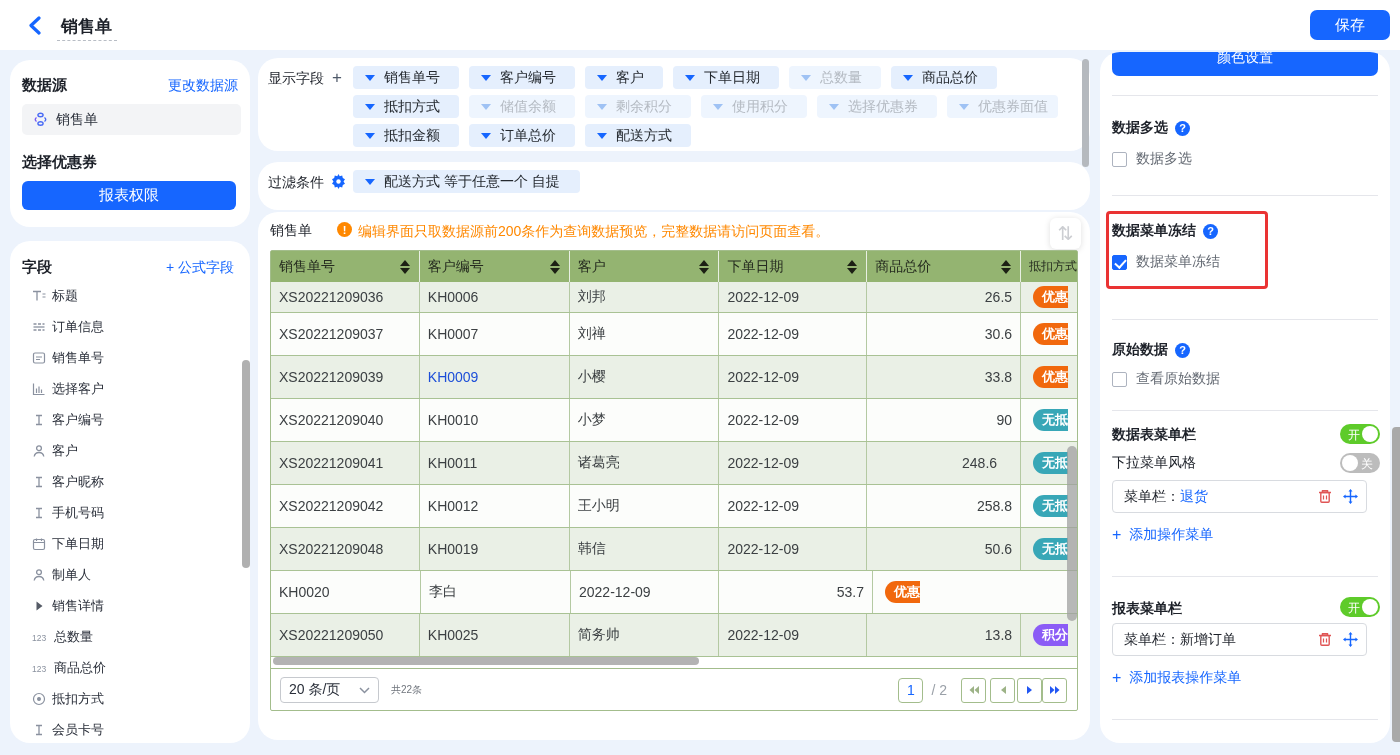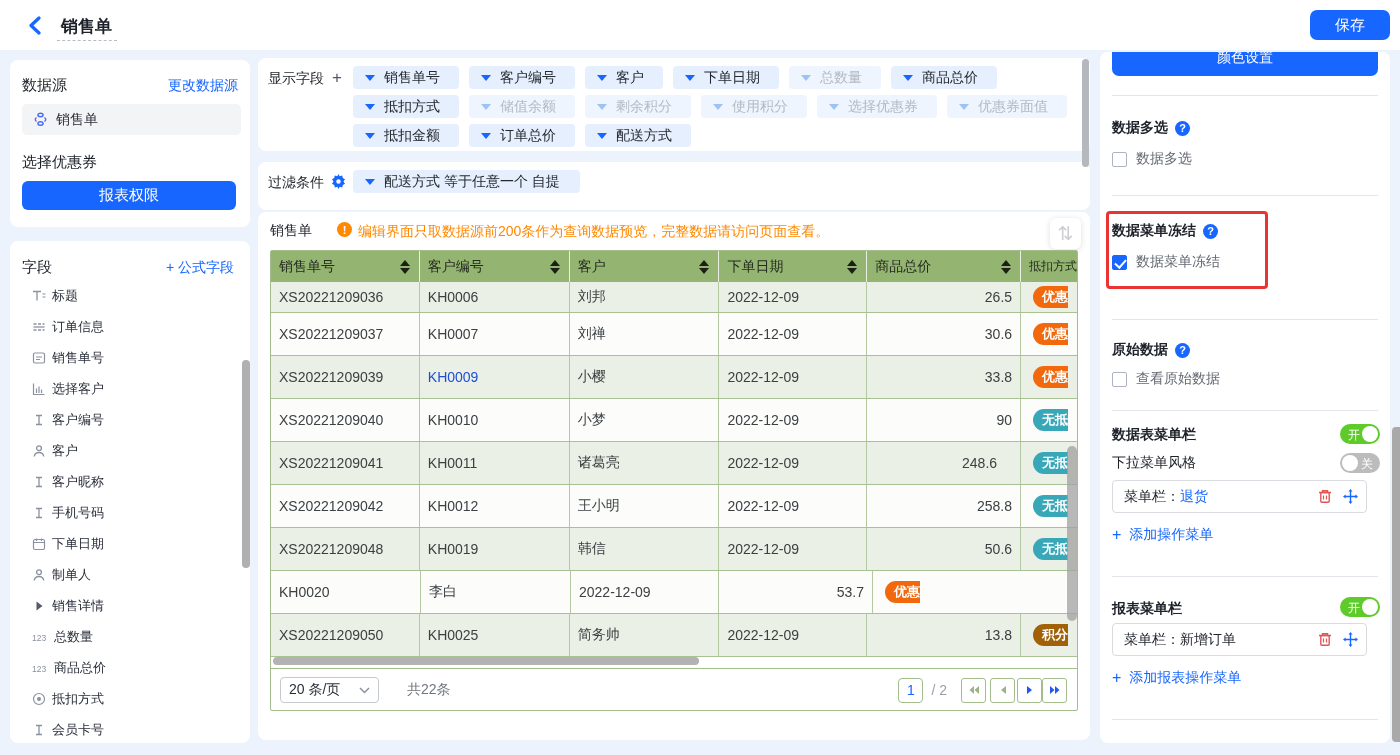--- a/index.html
+++ b/index.html
@@ -1,31 +1,31 @@
 <!DOCTYPE html>
 <html><head>
 <meta charset="utf-8">
 <style>
 *{margin:0;padding:0;box-sizing:border-box;font-family:"Liberation Sans",sans-serif}
 html,body{width:1400px;height:755px;overflow:hidden;background:#edf3fc;position:relative}
 .abs{position:absolute}
-.card{position:absolute;background:#fff;border-radius:8px}
+.card{position:absolute;background:#fff;border-radius:20px}
 .blue{color:#1666ff}
 .btn{background:#1666ff;color:#fff;display:flex;align-items:center;justify-content:center}
-.ttl{font-weight:normal;color:#1d2129;font-size:14px}
+.ttl{font-weight:bold;color:#1d2129;font-size:14px}
 .chip{position:absolute;height:23px;border-radius:4px;background:#e5effd;color:#24292f;font-size:14px;display:flex;align-items:center}
 .chip .ar{width:0;height:0;border-left:5px solid transparent;border-right:5px solid transparent;border-top:6px solid #1666ff;margin:0 9px 0 12px}
 .chip.dis{background:#eef5fe;color:#b4bac2}
 .chip.dis .ar{border-top-color:#9fc2f4}
 .fi{position:absolute;left:22px;width:210px;height:31px;display:flex;align-items:center;color:#2a2f3a;font-size:13px}
 .fi svg{margin-left:10px;margin-right:6px;flex:0 0 auto}
 .pill{height:22px;border-radius:11px 0 0 11px;color:#fff;font-size:13px;font-weight:bold;display:flex;align-items:center;padding-left:9px;width:35px;overflow:hidden;white-space:nowrap}
 .pill.o{background:#f1680d}
 .pill.t{background:#38a7b7}
-.pill.p{background:#a16207}
+.pill.p{background:#8b5cf6}
 .dvd{position:absolute;left:1112px;width:266px;height:1px;background:#e5e6eb}
 .rttl{position:absolute;left:1112px;font-weight:bold;color:#1d2129;font-size:14px;display:flex;align-items:center;gap:7px}
 .qm{width:15px;height:15px;border-radius:50%;background:#1666ff;color:#fff;font-size:11px;font-weight:bold;display:inline-flex;align-items:center;justify-content:center}
 .cbrow{position:absolute;left:1112px;display:flex;align-items:center;gap:9px;font-size:14px;color:#646a73}
 .cb{width:15px;height:15px;border:1px solid #adb3bf;border-radius:2px;background:#fff}
 .cb.on{background:#1666ff;border-color:#1666ff;position:relative}
 .cb.on::after{content:"";position:absolute;left:4px;top:1px;width:5px;height:9px;border:solid #fff;border-width:0 2px 2px 0;transform:rotate(42deg)}
 .tgl{position:absolute;width:40px;height:20px;border-radius:10px;color:#fff;font-size:12px}
 .tgl .knob{position:absolute;top:2px;width:16px;height:16px;border-radius:50%;background:#fff}
 .tgl.on{background:#5ecb2a}
@@ -202,21 +202,21 @@
 <div class="chip" style="left:469px;top:66px;width:106px"><span class="ar"></span>客户编号</div>
 <div class="chip" style="left:585px;top:66px;width:78px"><span class="ar"></span>客户</div>
 <div class="chip" style="left:673px;top:66px;width:106px"><span class="ar"></span>下单日期</div>
 <div class="chip dis" style="left:789px;top:66px;width:92px"><span class="ar"></span>总数量</div>
 <div class="chip" style="left:891px;top:66px;width:106px"><span class="ar"></span>商品总价</div>
 <div class="chip" style="left:353px;top:95px;width:106px"><span class="ar"></span>抵扣方式</div>
 <div class="chip dis" style="left:469px;top:95px;width:106px"><span class="ar"></span>储值余额</div>
 <div class="chip dis" style="left:585px;top:95px;width:106px"><span class="ar"></span>剩余积分</div>
 <div class="chip dis" style="left:701px;top:95px;width:106px"><span class="ar"></span>使用积分</div>
 <div class="chip dis" style="left:817px;top:95px;width:120px"><span class="ar"></span>选择优惠券</div>
-<div class="chip dis" style="left:947px;top:95px;width:120px"><span class="ar"></span>优惠券面值</div>
+<div class="chip dis" style="left:947px;top:95px;width:111px"><span class="ar"></span>优惠券面值</div>
 <div class="chip" style="left:353px;top:124px;width:106px"><span class="ar"></span>抵扣金额</div>
 <div class="chip" style="left:469px;top:124px;width:106px"><span class="ar"></span>订单总价</div>
 <div class="chip" style="left:585px;top:124px;width:106px"><span class="ar"></span>配送方式</div>
 
 <div class="abs" style="left:268px;top:174px;font-size:14px;color:#1d2129">过滤条件</div>
 <svg class="abs" style="left:331px;top:174px" width="15" height="15" viewBox="0 0 15 15">
     <path fill="#1666ff" d="M7.5 0l1.2 2.2 2.5-.6.6 2.5L14 5.3l-1.5 2.2L14 9.7l-2.2 1.2-.6 2.5-2.5-.6L7.5 15l-1.2-2.2-2.5.6-.6-2.5L1 9.7l1.5-2.2L1 5.3l2.2-1.2.6-2.5 2.5.6z"></path>
     <circle cx="7.5" cy="7.5" r="2.2" fill="#fff"></circle>
   </svg>
 <div class="chip" style="left:353px;top:170px;width:227px"><span class="ar"></span>配送方式 等于任意一个 自提</div>
@@ -338,21 +338,21 @@
         <span class="pill p">积分</span>
       </div>
 </div>
 <div style="position:absolute;left:2px;top:406px;width:426px;height:8px;border-radius:4px;background:#b3b3b3"></div>
 <div style="position:absolute;left:796px;top:195px;width:10px;height:175px;border-radius:5px;background:rgba(160,160,160,.75)"></div>
 </div>
 <div class="abs" style="left:270px;top:668px;width:808px;height:43px;border-top:1px solid #a3bd8c;display:flex;align-items:center">
 <div style="margin-left:10px;width:99px;height:26px;border:1px solid #c6c9ce;border-radius:4px;display:flex;align-items:center;padding:0 8px;font-size:14px;color:#2a2f3a">20 条/页<svg style="margin-left:auto" width="11" height="7" viewBox="0 0 11 7">
         <polyline points="1,1 5.5,5.5 10,1" fill="none" stroke="#8a919f" stroke-width="1.5"></polyline>
       </svg></div>
-<div style="margin-left:28px;font-size:14px;color:#70757d">共22条</div>
+<div style="margin-left:12px;font-size:10px;color:#70757d">共22条</div>
 <div style="margin-left:auto;display:flex;align-items:center">
 <div style="width:25px;height:25px;border:1px solid #a3bd8c;border-radius:4px;display:flex;align-items:center;justify-content:center;color:#1666ff;font-size:14px">1</div>
 <div style="margin:0 10px 0 8px;font-size:14px;color:#9aa0a8">/ 2</div>
 <div style="margin-left:4px;width:25px;height:25px;border:1px solid #a3bd8c;border-radius:3px;display:flex;align-items:center;justify-content:center">
         <svg width="12" height="10" viewBox="0 0 12 10">
           <path d="M6 1L1.5 5 6 9zM11 1L6.5 5 11 9z" fill="#9db387"></path>
         </svg>
       </div>
 <div style="margin-left:4px;width:25px;height:25px;border:1px solid #a3bd8c;border-radius:3px;display:flex;align-items:center;justify-content:center">
         <svg width="8" height="10" viewBox="0 0 8 10">

